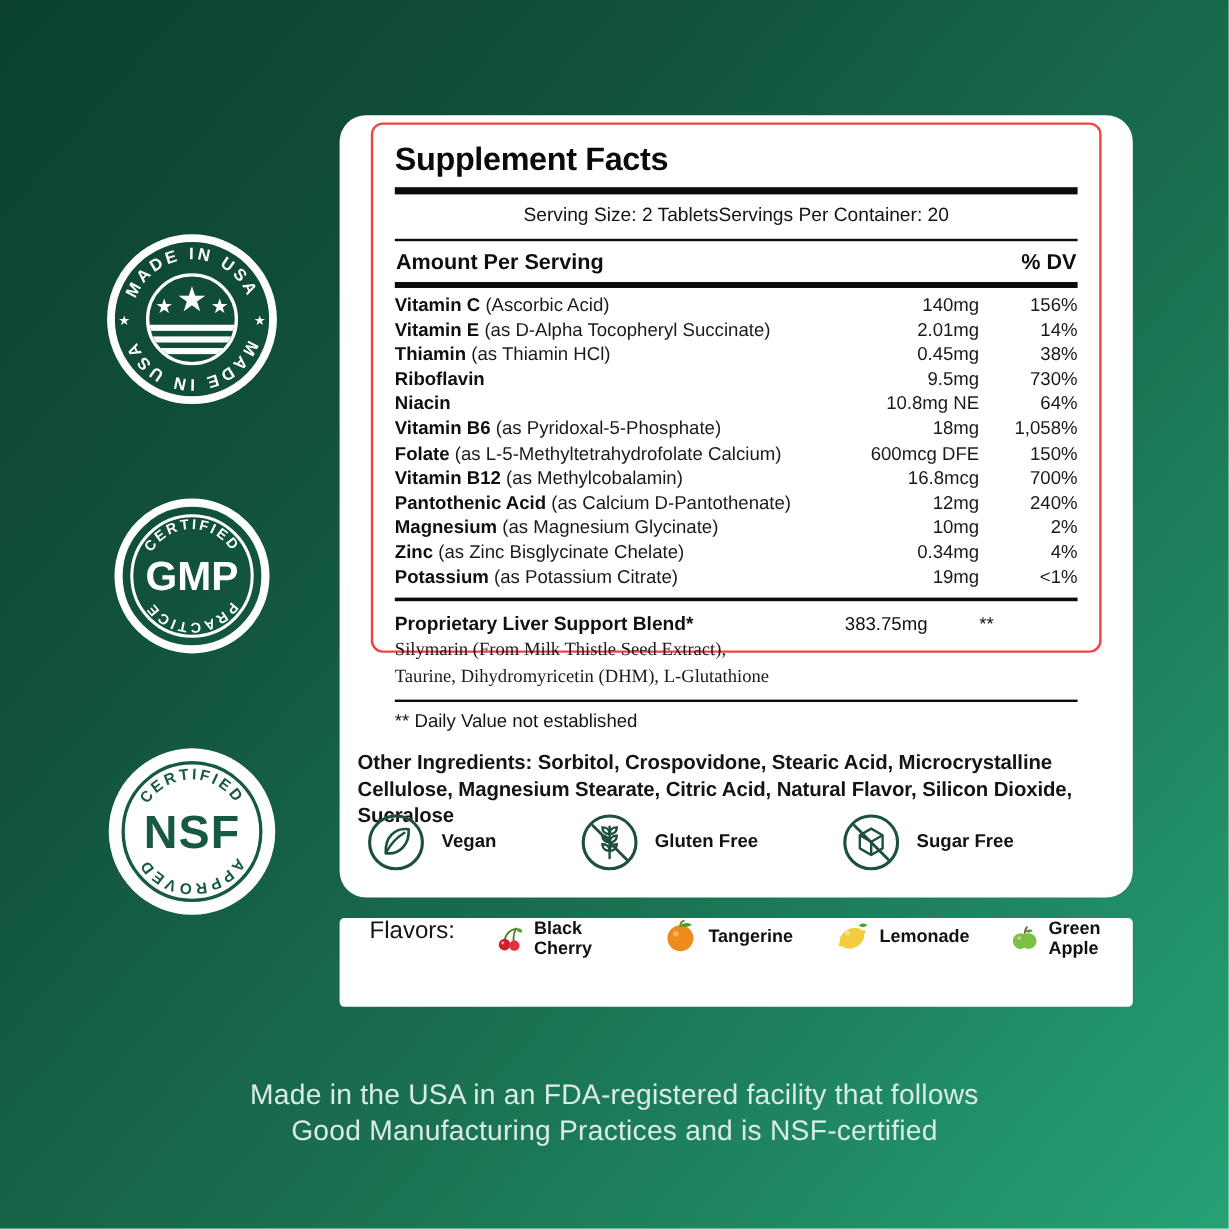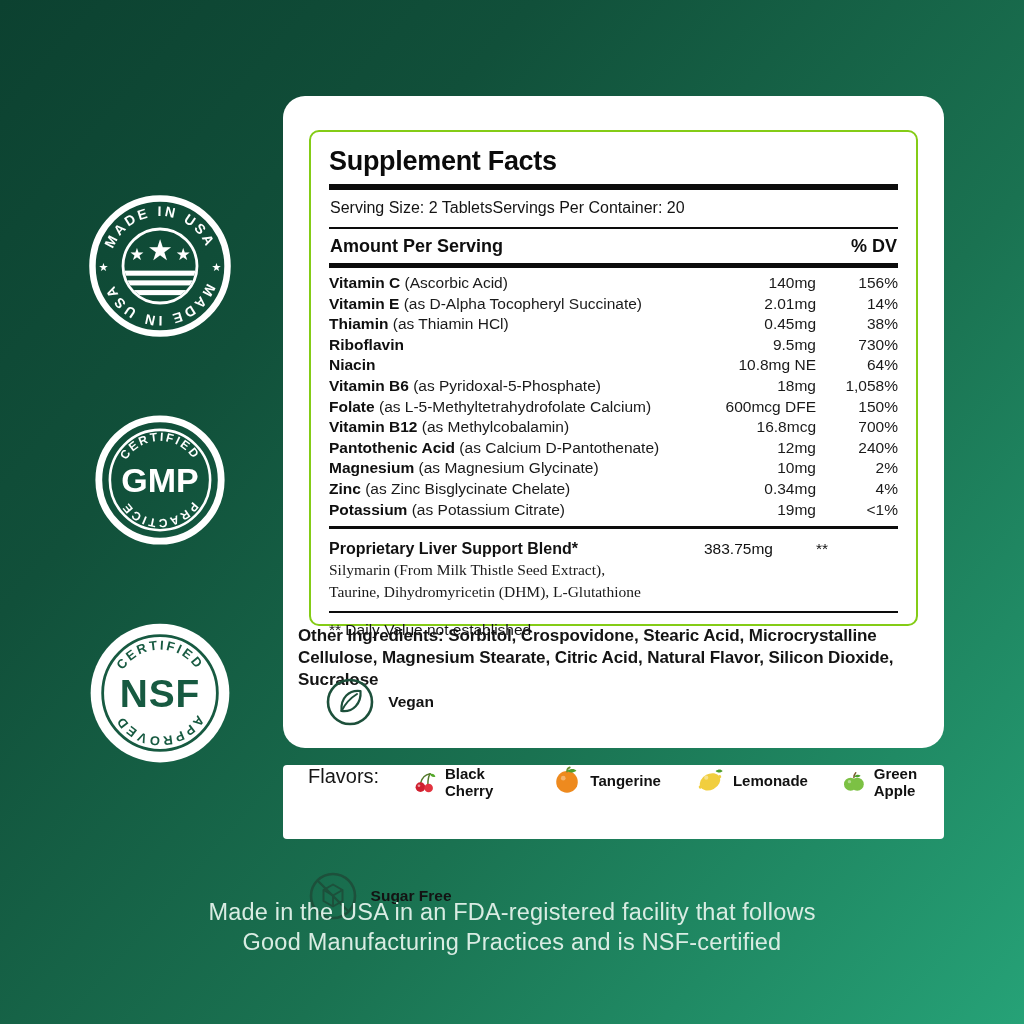--- a/index.html
+++ b/index.html
@@ -5,41 +5,41 @@
   html,body{margin:0;padding:0;}
   .stage{
     position:relative;width:1024px;height:1024px;overflow:hidden;
     background:linear-gradient(131deg,#0c4130 0%,#11503a 28%,#1a7251 62%,#26a277 100%);
     font-family:"Liberation Sans",sans-serif;
   }
   
   .stamp{position:absolute;}
   
   .main-card{position:absolute;left:283px;top:96px;width:661px;height:652px;background:#ffffff;border-radius:22px;}
-  .facts-box{position:absolute;left:26px;top:34px;width:609px;height:496px;box-sizing:border-box;border:2px solid #84cc16;border-radius:10px;padding:14px 18px 0;}
+  .facts-box{position:absolute;left:26px;top:6px;width:609px;height:442px;box-sizing:border-box;border:2px solid #ef4444;border-radius:10px;padding:14px 18px 0;}
   .facts-title{font-size:27px;font-weight:900;letter-spacing:-0.3px;color:#0b0b0b;}
   .rule{background:#0c0c0c;}
   .rule.t6{height:6px;margin-top:7px;}
   .rule.t2{height:2px;}
   .rule.t5{height:5px;}
   .rule.t3{height:3px;margin-top:6px;}
-  .serving-row{display:flex;justify-content:flex-start;font-size:16px;color:#141414;padding:9px 1px 10px;}
+  .serving-row{display:flex;justify-content:center;font-size:16px;color:#141414;padding:9px 1px 10px;}
   .header-row{display:flex;justify-content:space-between;font-size:18px;font-weight:700;color:#0e0e0e;padding:7px 1px 6px;}
   .nrows{margin-top:5px;}
   .nrow{display:grid;grid-template-columns:1fr 112px 82px;font-size:15.5px;line-height:20.6px;color:#1a1a1a;white-space:nowrap;}
   .nrow .nm b{font-weight:700;color:#0f0f0f;}
   .nrow .amt,.nrow .dv{text-align:right;}
   .blend-row{display:grid;grid-template-columns:1fr 112px 82px;font-size:16px;line-height:21px;color:#111;padding-top:9px;white-space:nowrap;}
   .blend-row .nm{font-weight:700;}
   .blend-row .amt,.blend-row .dv{text-align:left;font-weight:400;font-size:15.5px;}
   .blend-desc{font-size:15.5px;line-height:21.5px;color:#1a1a1a;font-family:Liberation Serif, serif;}
   .rule.after-blend{height:2px;margin-top:9px;}
   .footnote{font-size:15.5px;color:#151515;padding-top:8px;}
   .other-ing{position:absolute;left:15px;top:529px;width:634px;font-size:17px;line-height:22px;font-weight:600;color:#141414;letter-spacing:-0.1px;}
-  .diet-row{position:absolute;left:22px;top:581px;display:flex;align-items:center;gap:47px;flex-direction:column;}
+  .diet-row{position:absolute;left:22px;top:581px;display:flex;align-items:flex-end;gap:69px;}
   .diet-item{display:flex;align-items:center;gap:13px;font-size:15.5px;font-weight:700;color:#131313;}
   
   .flavors-card{position:absolute;left:283px;top:765px;width:661px;height:74px;background:#ffffff;border-radius:4px;display:flex;align-items:flex-start;box-sizing:border-box;padding-left:25px;gap:34px;}
   .flavors-label{font-size:20px;color:#161616;}
   .flavor-item{display:flex;align-items:center;gap:8px;font-size:15px;font-weight:700;color:#111;}
   
   .footer{position:absolute;left:0;top:897px;width:1024px;text-align:center;color:#d9ece3;font-size:23.5px;line-height:30px;letter-spacing:0.2px;}
 </style>
 </head>
 <body>

